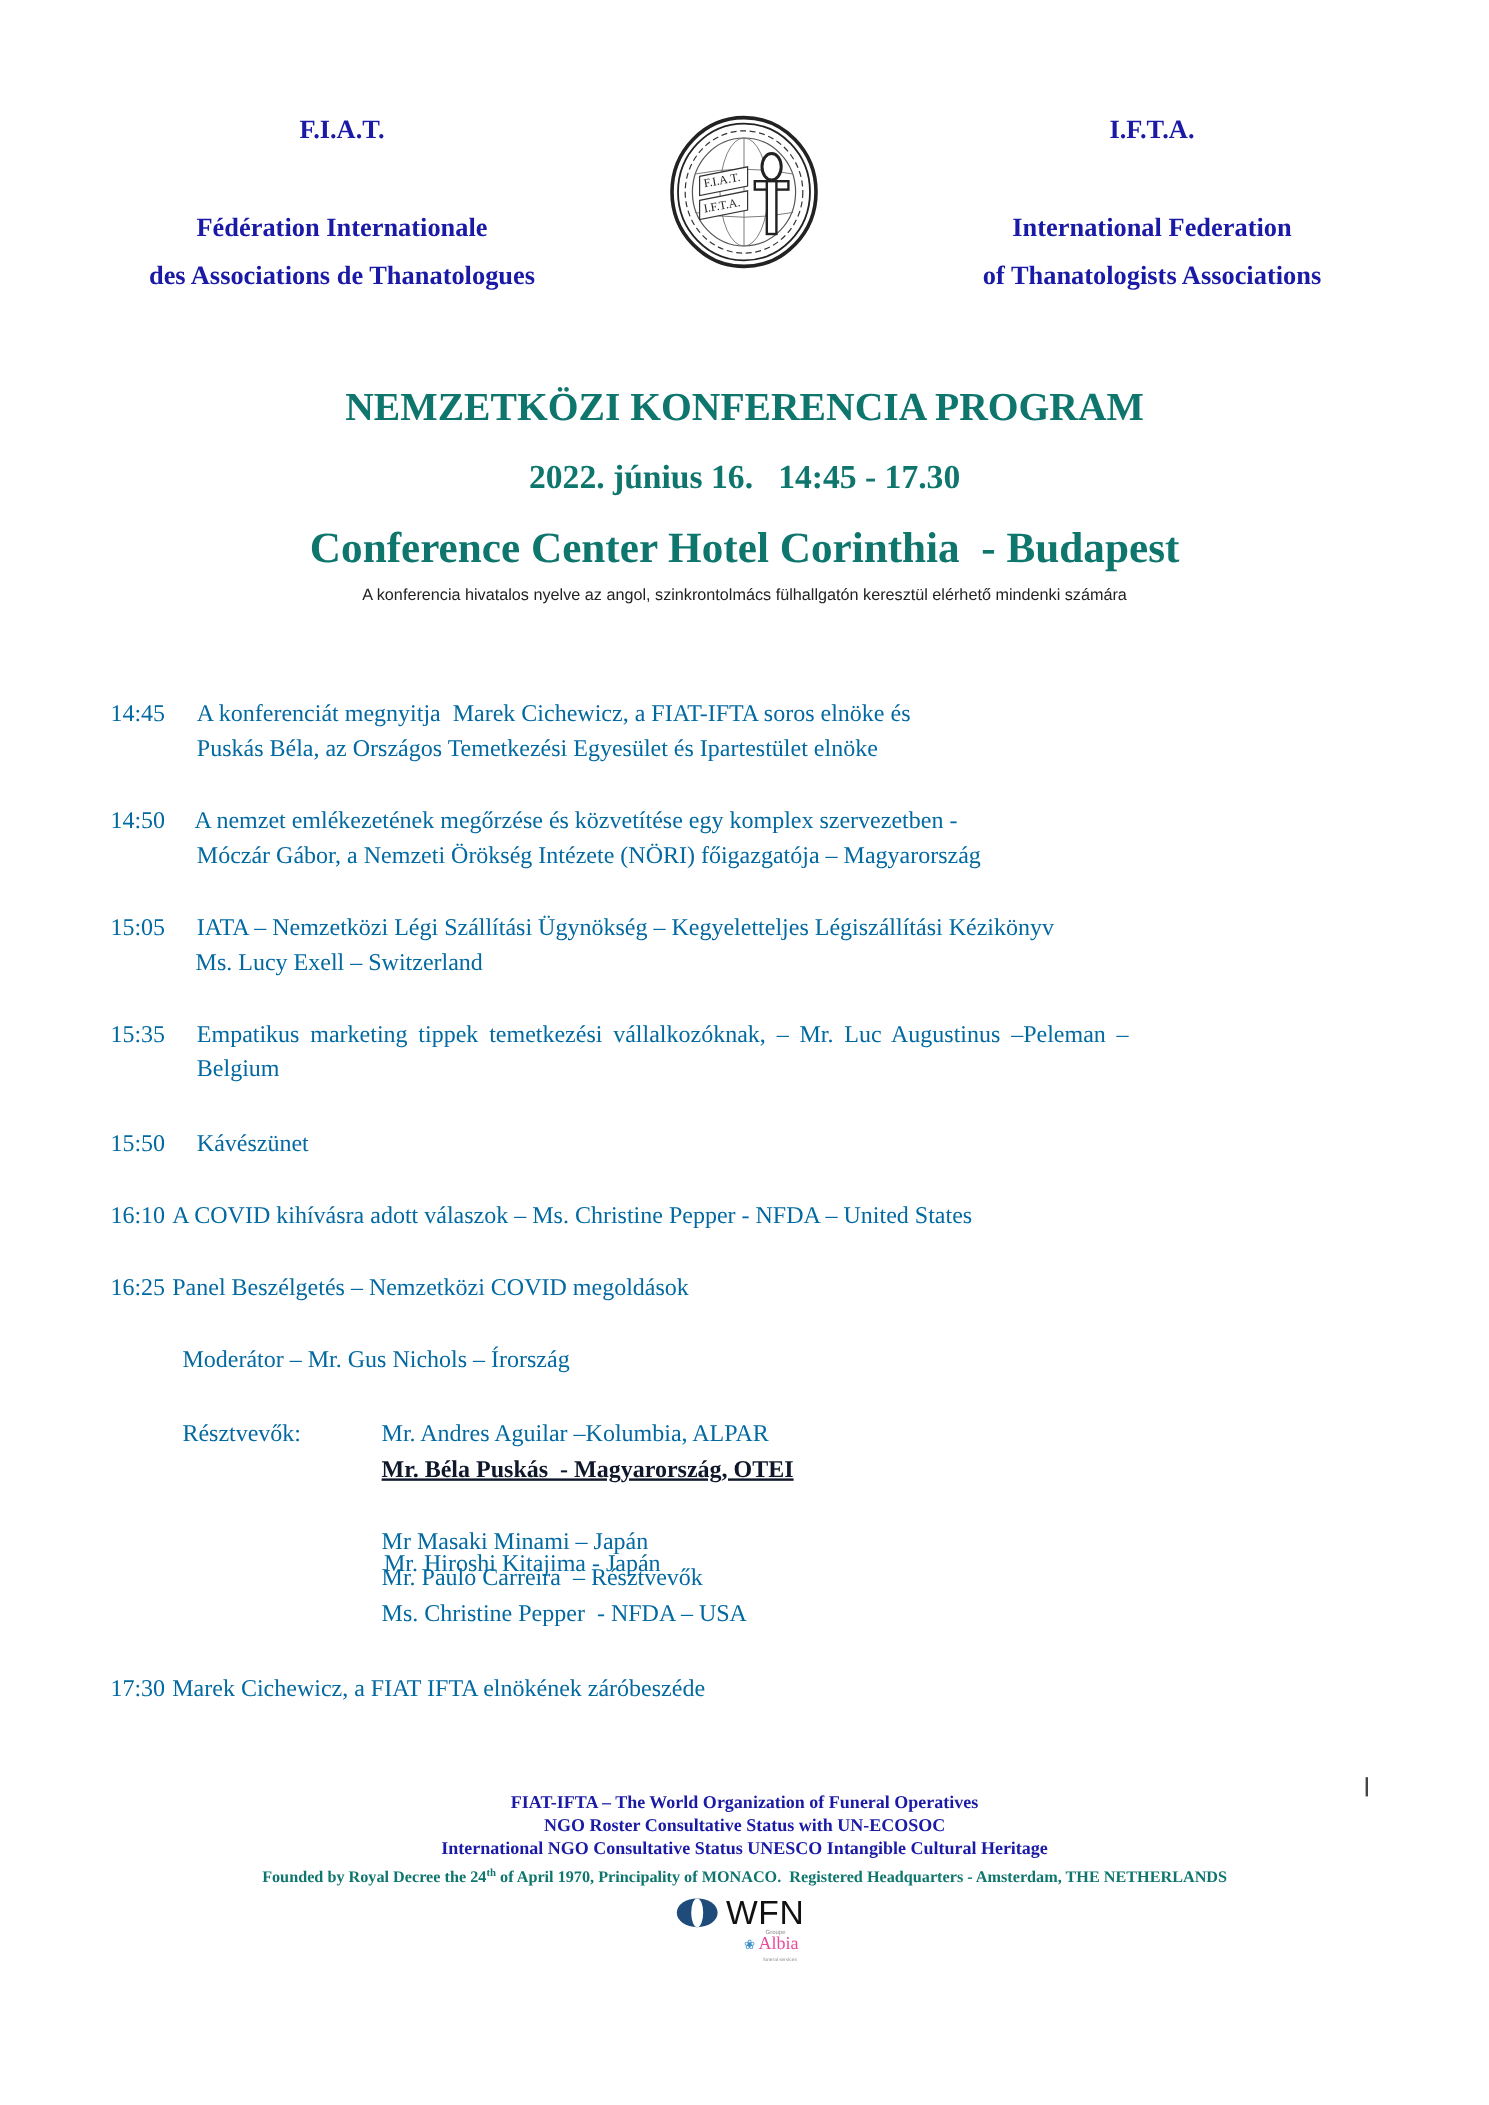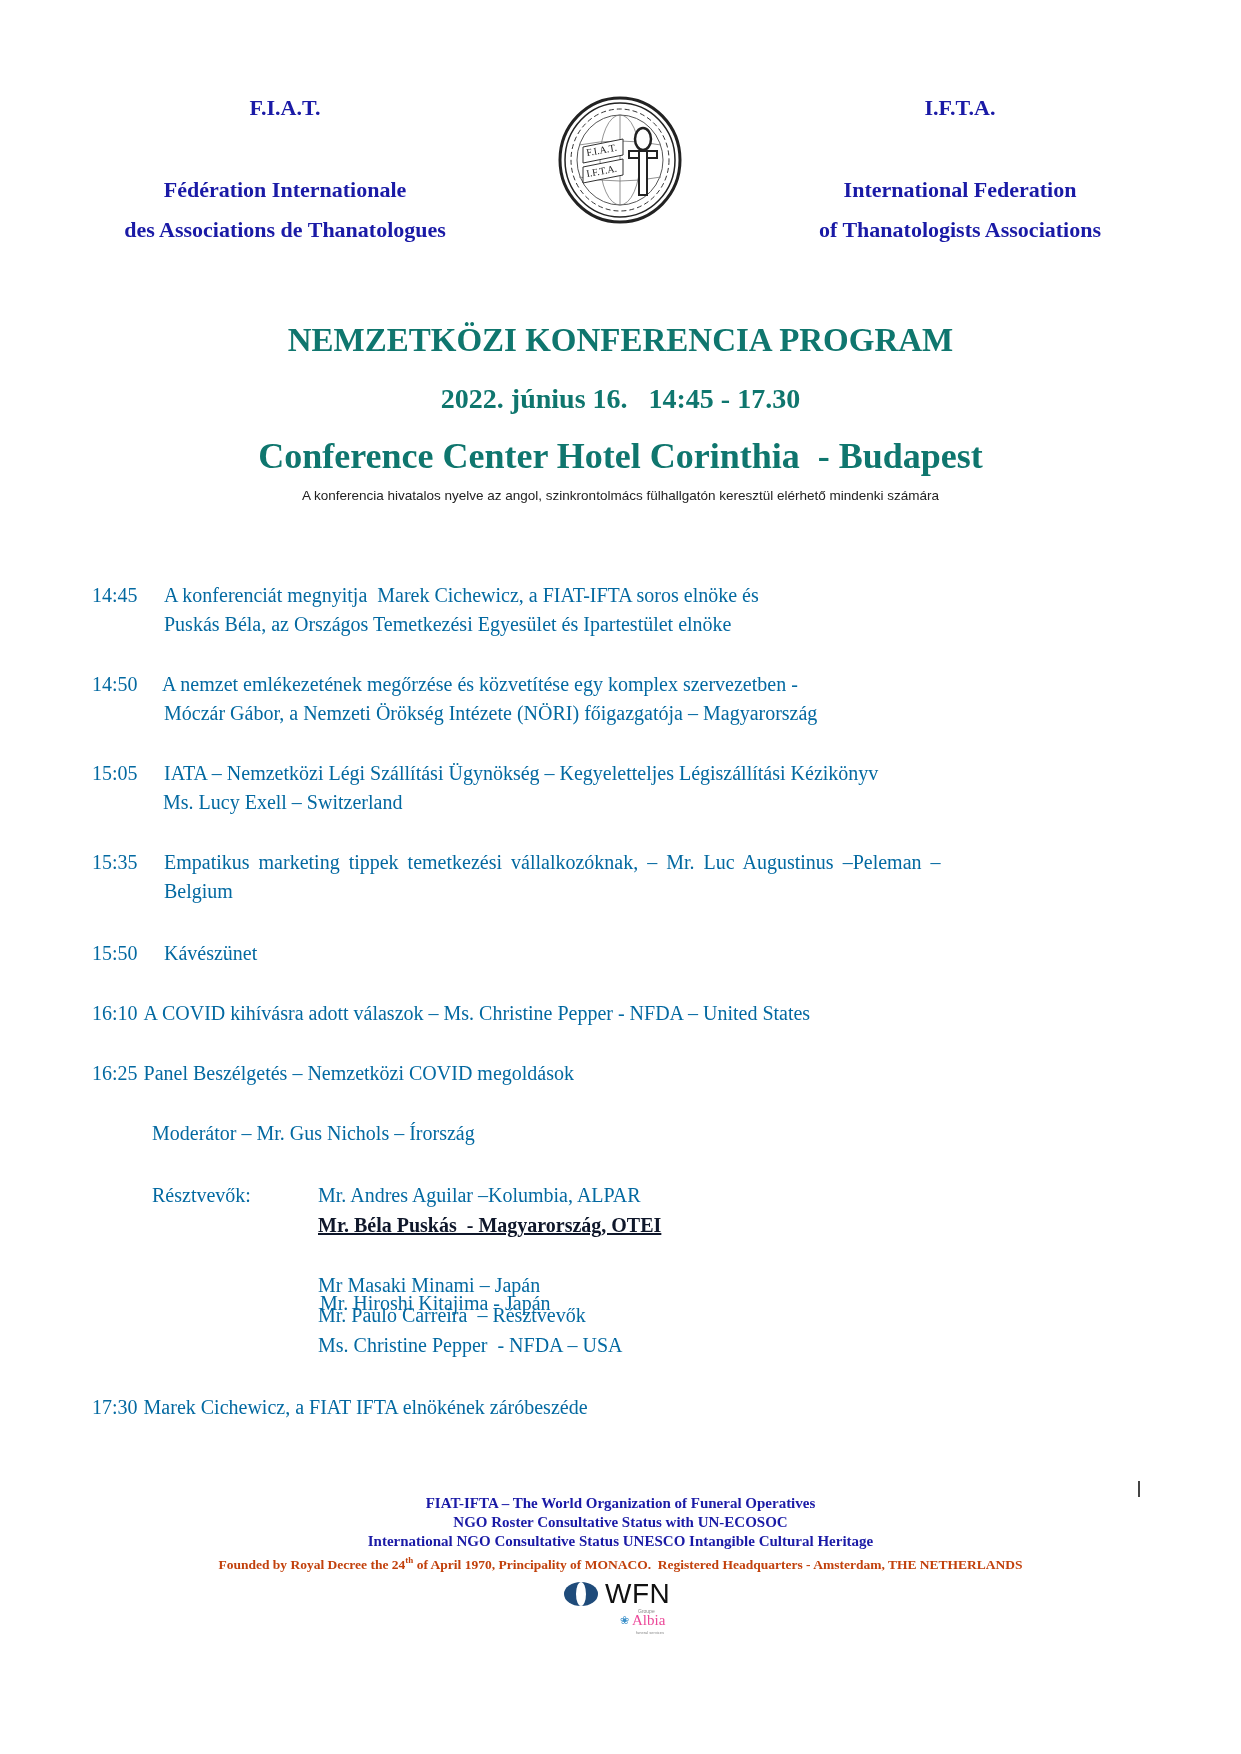--- a/index.html
+++ b/index.html
@@ -15,21 +15,21 @@
   .hdr-name2 { top: 210px; }
   .logo { left: 555px; top: 95px; width: 130px; height: 130px; }
   .title { left: 0; width: 1241px; text-align: center; font-weight: bold; }
   .t1 { top: 322px; font-size: 33px; }
   .t2 { top: 383px; font-size: 28px; }
   .t3 { top: 435px; font-size: 36px; }
   .note { top: 488px; left: 0; width: 1241px; text-align: center; font-family: "Liberation Sans", sans-serif; font-size: 13.5px; color: #222; }
   .prog { font-size: 20px; color: #0369a1; line-height: 30px; white-space: nowrap; }
   .prog .time { display: inline-block; }
   .foot { left: 0; width: 1241px; text-align: center; font-size: 15px; font-weight: bold; line-height: 19px; }
-  .foot-black { color: #c2410c; font-size: 13.5px; }
+  .foot-black { color: #0f766e; font-size: 13.5px; }
   .underline-bold { font-weight: bold; text-decoration: underline; color: #0f172a; }
   .pagemark { left: 1138px; top: 1481px; width: 2px; height: 16px; background: #444; }
 </style>
 </head>
 <body>
 
 <div class="abs hdr-left blue hdr-abbr">F.I.A.T.</div>
 <div class="abs hdr-left blue hdr-name1">Fédération Internationale</div>
 <div class="abs hdr-left blue hdr-name2">des Associations de Thanatologues</div>
 

